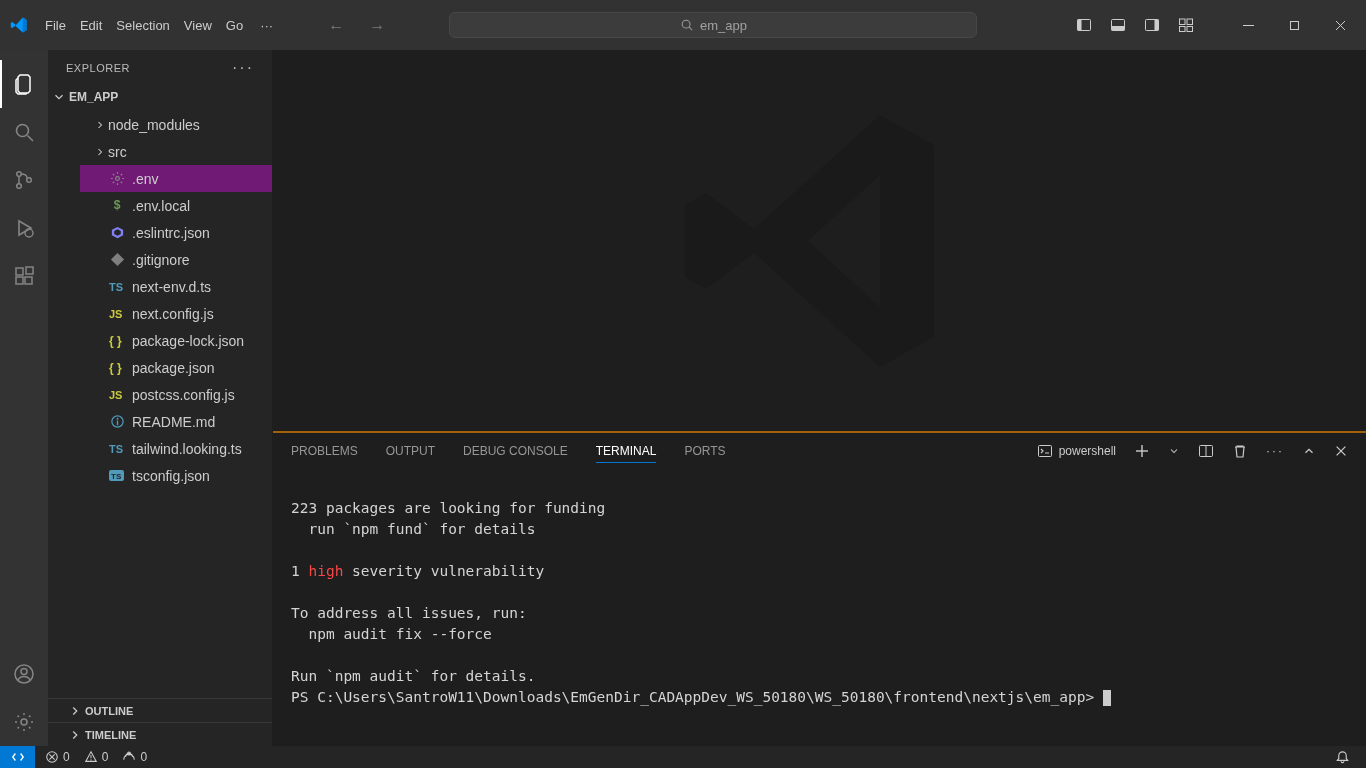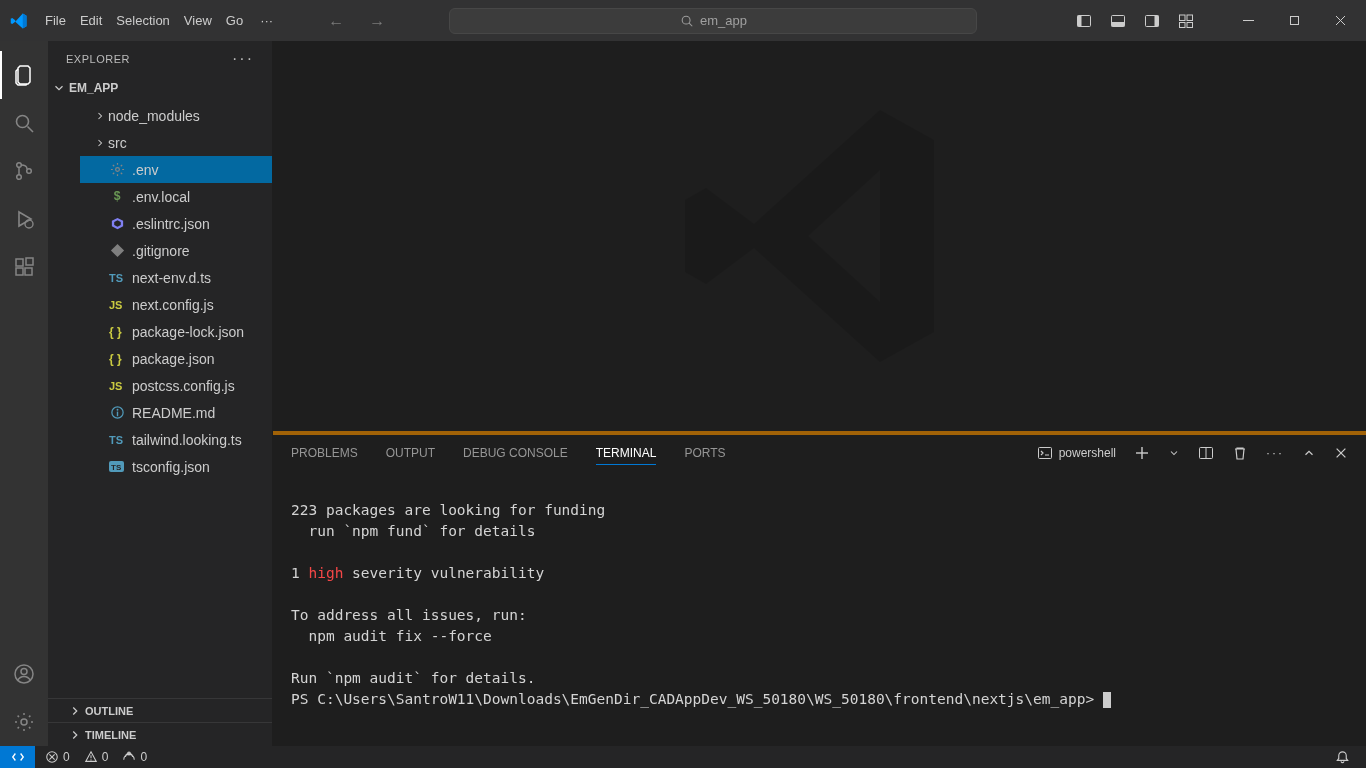--- a/index.html
+++ b/index.html
@@ -8,21 +8,21 @@
   background: #1e1e1e;
   color: #cccccc;
   width: 1366px;
   height: 768px;
   overflow: hidden;
   font-size: 13px;
   display: flex;
   flex-direction: column;
 }
 .title-bar {
-  height: 41px;
+  height: 50px;
   background: #323233;
   display: flex;
   align-items: center;
   -webkit-app-region: drag;
   padding: 0 0 0 10px;
 }
 .vscode-logo { width:18px; height:18px; margin-right:10px; display:flex; align-items:center; }
 .menu { display:flex; align-items:center; height:100%; }
 .menu-item { padding:0 7px; height:100%; display:flex; align-items:center; color:#ccc; cursor:pointer; }
 .menu-ellipsis { padding:0 10px; }
@@ -79,41 +79,41 @@
 .folder-header {
   height:24px; display:flex; align-items:center; padding-left:4px;
   font-size:12px; font-weight:600; color:#ccc; cursor:pointer;
 }
 .folder-header .chev { margin-right:3px; display:flex; }
 .file-tree { flex:1; overflow:auto; padding-top:2px;margin-left:32px; }
 .tree-row {
   height:27px; display:flex; align-items:center; cursor:pointer;
   color:#ccc; font-size:14px; padding-left:16px;
 }
-.tree-row.selected { background:#0369a1; }
+.tree-row.selected { background:#701a75; }
 .tree-row .icon { width:18px; margin-right:6px; display:flex; align-items:center; justify-content:center; }
 .tree-row.folder .chev { width:12px; display:flex; margin-right:2px; }
 .tree-row.folder { padding-left:14px; }
 .tree-row.file { padding-left:28px; }
 .side-bottom { }
 .collapse-section {
   height:24px; display:flex; align-items:center; padding-left:20px;
   font-size:11px; font-weight:600; color:#ccc; cursor:pointer;
   border-top:1px solid rgba(128,128,128,0.2);
 }
 .collapse-section .chev { margin-right:3px; display:flex; }
 .editor-area { flex:1; display:flex; flex-direction:column; background:#1e1e1e; min-width:0; }
 .editor-empty {
   flex:1; display:flex; align-items:center; justify-content:center;
   background:#1e1e1e;
 }
 .big-logo { width:300px; height:300px; opacity:0.4; }
 .panel {
   height:315px;
-  border-top:4px solid #a16207;
+  border-top:2px solid #a16207;
   display:flex; flex-direction:column; background:#1e1e1e;
 }
 .panel-tabs {
   height:36px; display:flex; align-items:center; padding:0 18px;
   font-size:12px; color:#969696; gap:28px;
   justify-content:flex-start;
   position:relative;
 }
 .panel-tab { cursor:pointer; padding:4px 0; }
 .panel-tab.active { color:#fff; border-bottom:1px solid #0078d4; }

